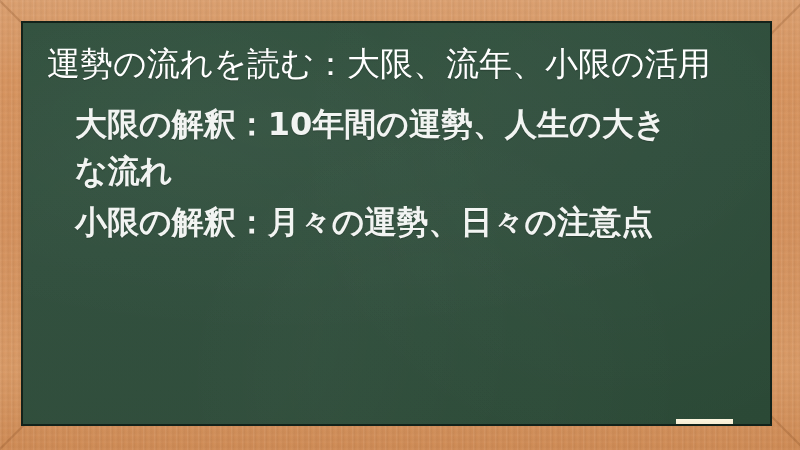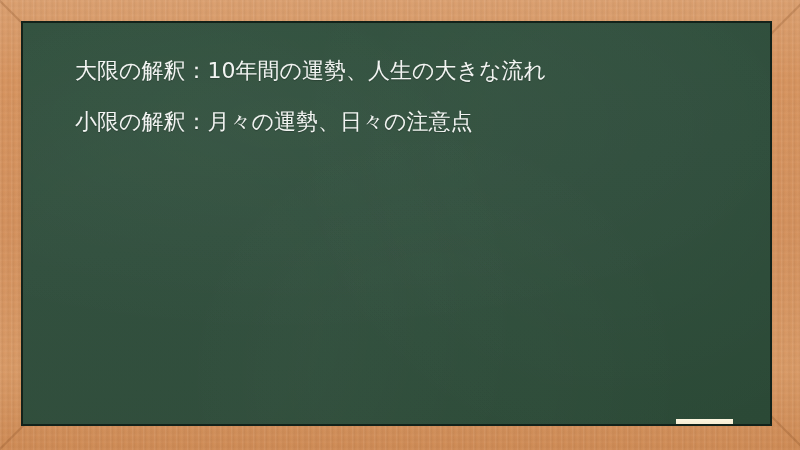--- a/index.html
+++ b/index.html
@@ -108,23 +108,23 @@
     white-space: normal;
     text-shadow: 0 1px 1px rgba(0,0,0,0.25);
   }
   .bullets {
     list-style: none;
     margin: 14px 0 0 0;
     padding: 0 44px 0 42px;
   }
   .bullets li {
     color: #f2f4f2;
-    font-size: 22px;
+    font-size: 32px;
     line-height: 47px;
-    font-weight: 400;
+    font-weight: 700;
     margin: 0 0 4px 0;
     text-shadow: 0 1px 1px rgba(0,0,0,0.22);
   }
 
   
   .chalk {
     position: absolute;
     left: 653px;
     top: 396px;
     width: 57px;
@@ -144,20 +144,21 @@
     <div class="miter tr"></div>
     <div class="miter bl"></div>
     <div class="miter br"></div>
   </div>
 
   <div class="board-outer">
     <div class="board">
       <div class="board-dust"></div>
 
       <div class="content">
+        <h1 class="title">運勢の流れを読む：大限、流年、小限の活用</h1>
 
         <ul class="bullets">
           <li>大限の解釈：10年間の運勢、人生の大きな流れ</li>
           <li>小限の解釈：月々の運勢、日々の注意点</li>
         </ul>
       </div>
 
       <div class="chalk"></div>
     </div>
   </div>

